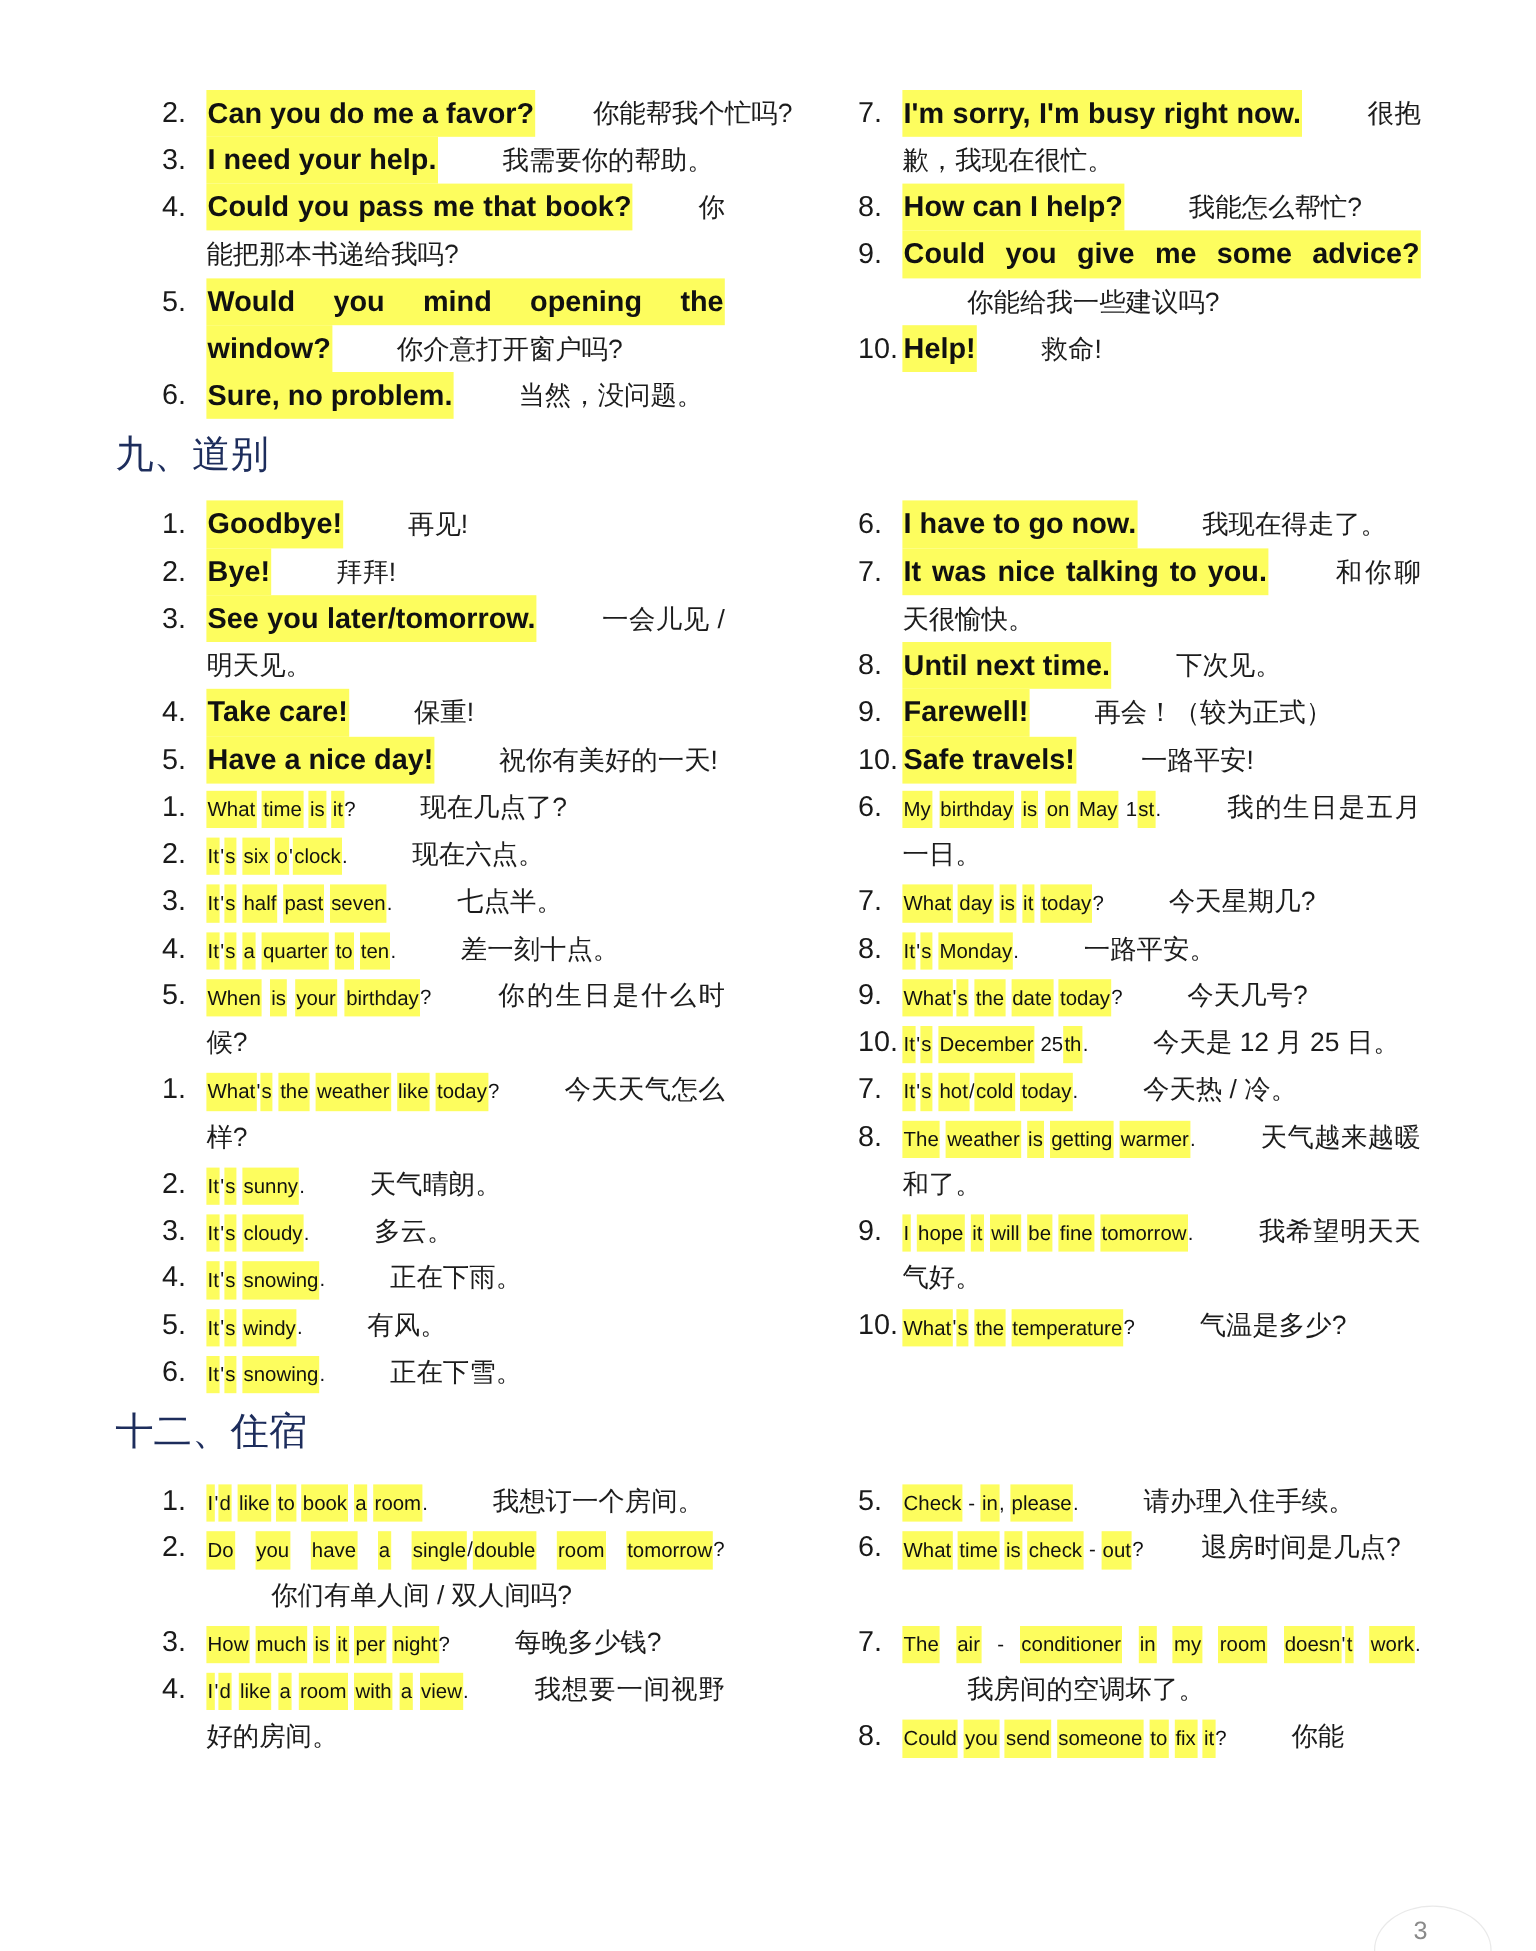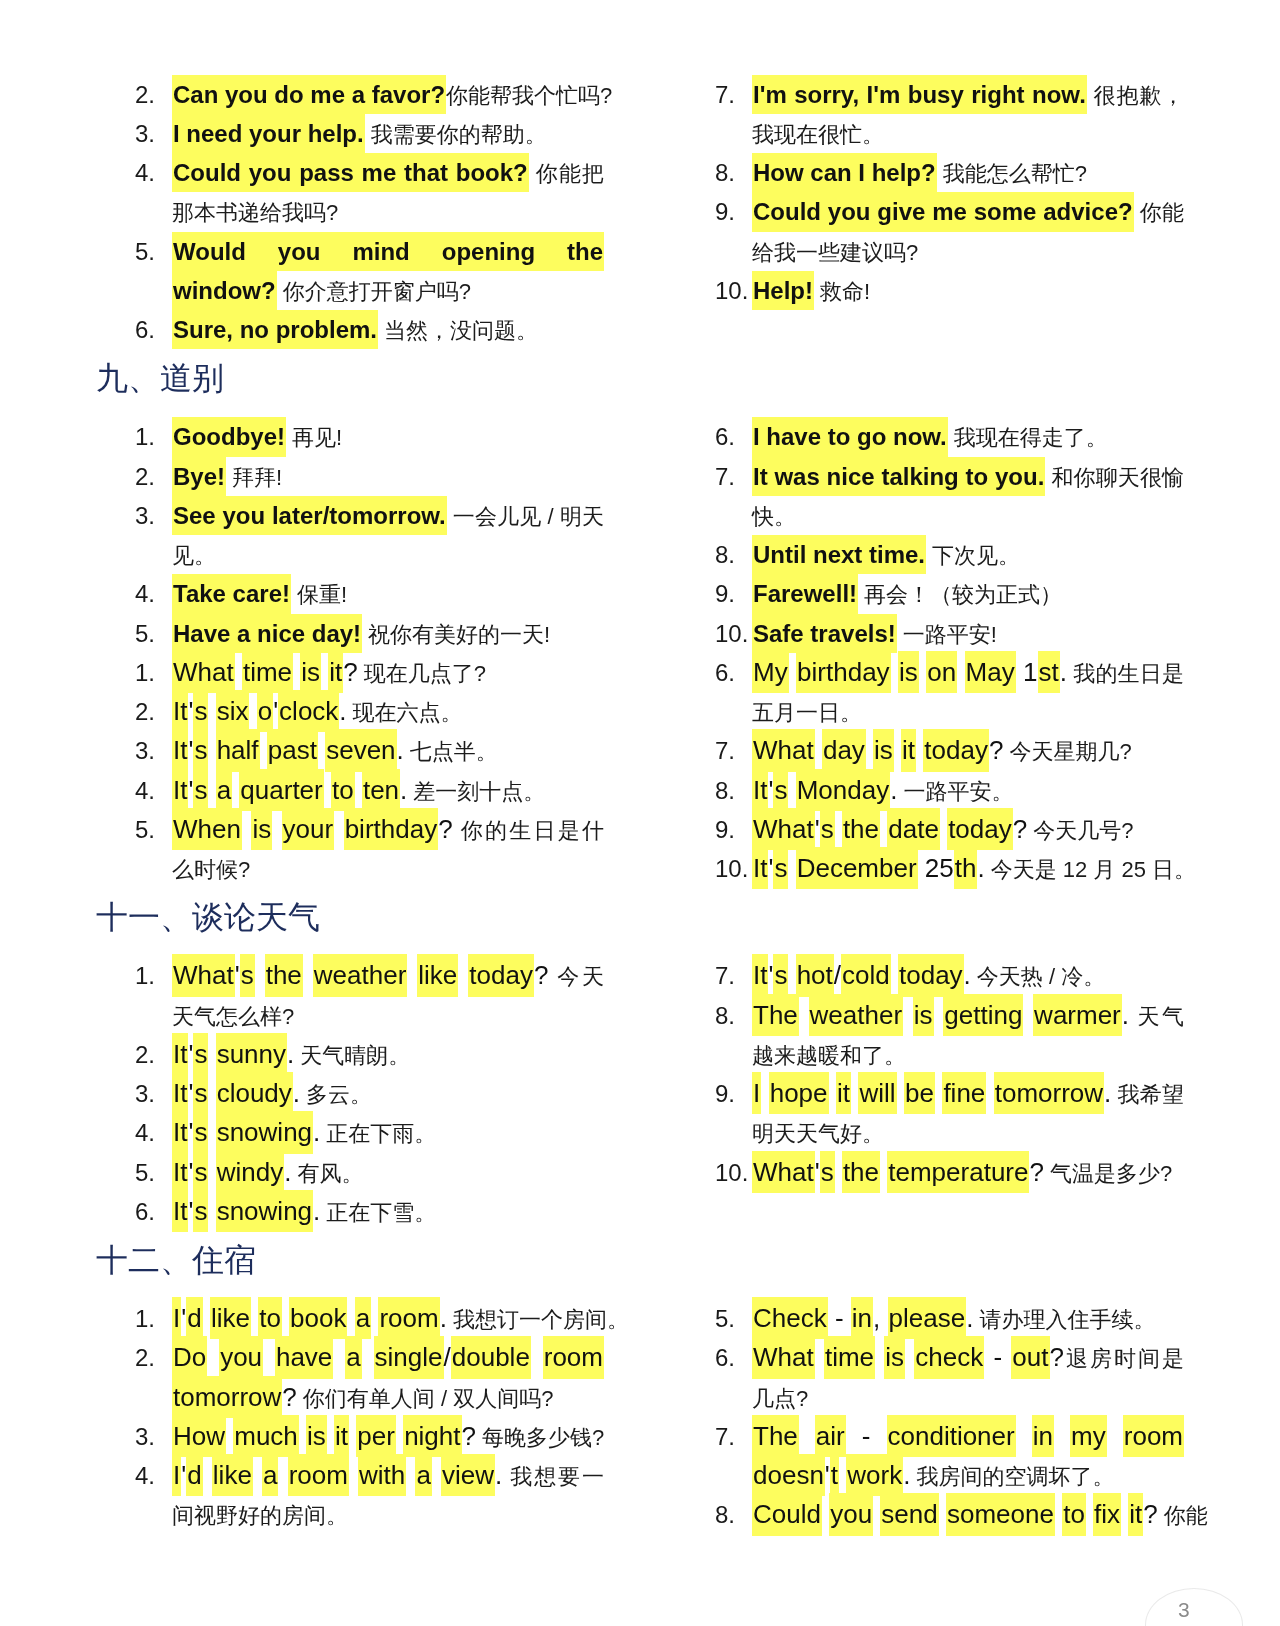--- a/index.html
+++ b/index.html
@@ -21,26 +21,26 @@
   .col.right { left: 715px; }
   .item { display: flex; line-height: 39.25px; overflow: visible; }
   .item.l1 { height: 39.25px; }
   .item.l2 { height: 78.5px; }
   .num { flex: 0 0 37px; width: 37px; font-size: 24px; line-height: 39.25px; color: #1a1a1a; white-space: nowrap; }
   .body { width: 432px; font-size: 24px; line-height: 39.25px; }
   .item.l1 .body { white-space: nowrap; }
   .item.l2 .body { text-align: justify; }
   .en { line-height: 1; color: #111; text-align: right; }
   .en.bold { font-weight: bold; font-size: 24px; }
-  .en.words { font-size: 26px; }
+  .en.words { font-size: 17px; }
   .en.phrase, .hl {
     background: var(--hl); padding: 6.2px 1px;
     -webkit-box-decoration-break: clone; box-decoration-break: clone;
   }
-  .zh { font-size: 22px; line-height: 1; margin-left: 6px; color: #1c1c1c; }
+  .zh { font-size: 22px; line-height: 1; margin-left: 6px; color: #1c1c1c; padding-left: 48px; }
   .zh.tight { margin-left: 0; }
   .watermark {
     position: absolute; left: 1145px; top: 1588px; width: 96px; height: 72px; border-radius: 50%;
     background: rgba(255,255,255,0.6); border: 1px solid rgba(215,215,215,0.55); z-index: 2;
   }
   .page-number {
     position: absolute; left: 1178px; top: 1597px; font-size: 21px; line-height: 26px;
     color: var(--pn); z-index: 3;
   }
 </style>
@@ -180,21 +180,20 @@
         <span class="num">9.</span>
         <div class="body"><span class="en words"><span class="hl">What</span>'<span class="hl">s</span> <span class="hl">the</span> <span class="hl">date</span> <span class="hl">today</span>?</span><span class="zh">今天几号?</span></div>
       </div>
       <div class="item l1">
         <span class="num">10.</span>
         <div class="body"><span class="en words"><span class="hl">It</span>'<span class="hl">s</span> <span class="hl">December</span> 25<span class="hl">th</span>.</span><span class="zh">今天是 12 月 25 日。</span></div>
       </div>
     </div>
   </div>
 
-  <div class="section-heading">十一、谈论天气</div>
   <div class="cols h7">
     <div class="col left">
       <div class="item l2">
         <span class="num">1.</span>
         <div class="body"><span class="en words"><span class="hl">What</span>'<span class="hl">s</span> <span class="hl">the</span> <span class="hl">weather</span> <span class="hl">like</span> <span class="hl">today</span>?</span><span class="zh">今天天气怎么样?</span></div>
       </div>
       <div class="item l1">
         <span class="num">2.</span>
         <div class="body"><span class="en words"><span class="hl">It</span>'<span class="hl">s</span> <span class="hl">sunny</span>.</span><span class="zh">天气晴朗。</span></div>
       </div>

